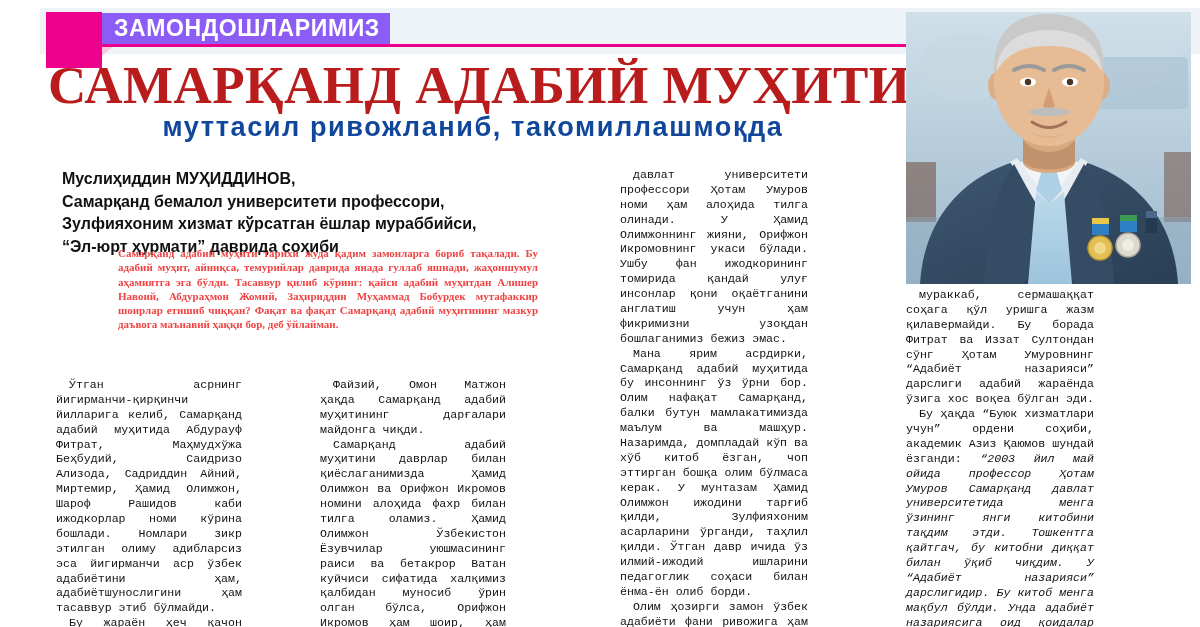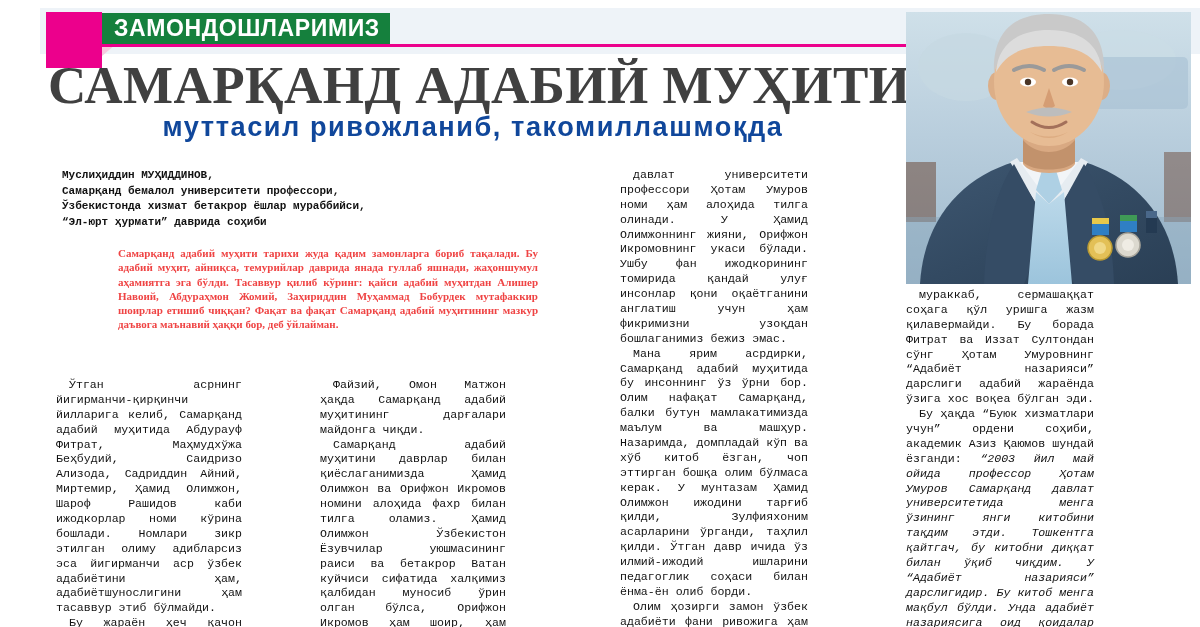--- a/index.html
+++ b/index.html
@@ -56,21 +56,21 @@
     width: 0;
     height: 0;
     border-top: 12px solid #f7c9de;
     border-right: 14px solid transparent;
   }
   .kicker-band {
     position: absolute;
     left: 102px;
     top: 13px;
     height: 31px;
-    background: #15803d;
+    background: #8b5cf6;
     display: flex;
     align-items: center;
     padding: 0 10px 0 12px;
     box-sizing: border-box;
   }
   .kicker-band span {
     color: #ffffff;
     font-family: "Liberation Sans", sans-serif;
     font-weight: bold;
     font-size: 23px;
@@ -91,21 +91,21 @@
   .headline {
     position: absolute;
     left: 48px;
     top: 58px;
     width: 850px;
     text-align: center;
     font-family: "Liberation Serif", serif;
     font-weight: bold;
     font-size: 53px;
     line-height: 1.04;
-    color: #404040;
+    color: #b91c1c;
     letter-spacing: 0.5px;
     white-space: nowrap;
   }
   .subhead {
     position: absolute;
     left: 48px;
     top: 112px;
     width: 850px;
     text-align: center;
     font-family: "Liberation Sans", sans-serif;
@@ -130,23 +130,23 @@
     background: #b9cbd8;
   }
   .photo-canvas { position: absolute; inset: 0; }
 
   
   .byline {
     position: absolute;
     left: 62px;
     top: 168px;
     width: 470px;
-    font-family: Liberation Mono, monospace;
-    font-weight: bold;
-    font-size: 11px;
+    font-family: Liberation Sans, sans-serif;
+    font-weight: bold;
+    font-size: 16px;
     line-height: 1.42;
     color: #111111;
   }
   .byline div { white-space: nowrap; }
 
   
   .lead {
     position: absolute;
     left: 118px;
     top: 246px;
@@ -284,21 +284,21 @@
       <g>
         <rect x="240" y="199" width="11" height="22" fill="#243a52"></rect>
         <rect x="240" y="199" width="11" height="7" fill="#4a688a"></rect>
       </g>
     </svg>
   </div>
 
   <div class="byline">
     <div>Муслиҳиддин МУҲИДДИНОВ,</div>
     <div>Самарқанд бемалол университети профессори,</div>
-    <div>Ўзбекистонда хизмат бетакрор ёшлар мураббийси,</div>
+    <div>Зулфияхоним хизмат кўрсатган ёшлар мураббийси,</div>
     <div>“Эл-юрт ҳурмати” даврида соҳиби</div>
   </div>
 
   <div class="lead">Самарқанд адабий муҳити тарихи жуда қадим замонларга бориб тақалади. Бу адабий муҳит, айниқса, темурийлар даврида янада гуллаб яшнади, жаҳоншумул аҳамиятга эга бўлди. Тасаввур қилиб кўринг: қайси адабий муҳитдан Алишер Навоий, Абдураҳмон Жомий, Заҳириддин Муҳаммад Бобурдек мутафаккир шоирлар етишиб чиққан? Фақат ва фақат Самарқанд адабий муҳитининг мазкур даъвога маънавий ҳаққи бор, деб ўйлайман.</div>
 
   <div class="col" id="col1">
       <p>Ўтган асрнинг йигирманчи-қирқинчи йилларига келиб, Самарқанд адабий муҳитида Абдурауф Фитрат, Маҳмудхўжа Беҳбудий, Саидризо Ализода, Садриддин Айний, Миртемир, Ҳамид Олимжон, Шароф Рашидов каби ижодкорлар номи кўрина бошлади. Номлари зикр этилган олиму адибларсиз эса йигирманчи аср ўзбек адабиётини ҳам, адабиётшунослигини ҳам тасаввур этиб бўлмайди.</p>
       <p>Бу жараён ҳеч қачон сўнмаган, тўхтаб қолмаган, балки тараққий этган, муттасил ривожланган. ХХ асрнинг иккинчи ярмига келиб, Воҳид Абдулло, Орифжон Икромов, Нуриддин Шукуров, Ботирхон Валихўжаев, Ғайбулла ас-Салом, Барот Бойқобилов, Душан</p>
     </div>
   <div class="col" id="col2">

